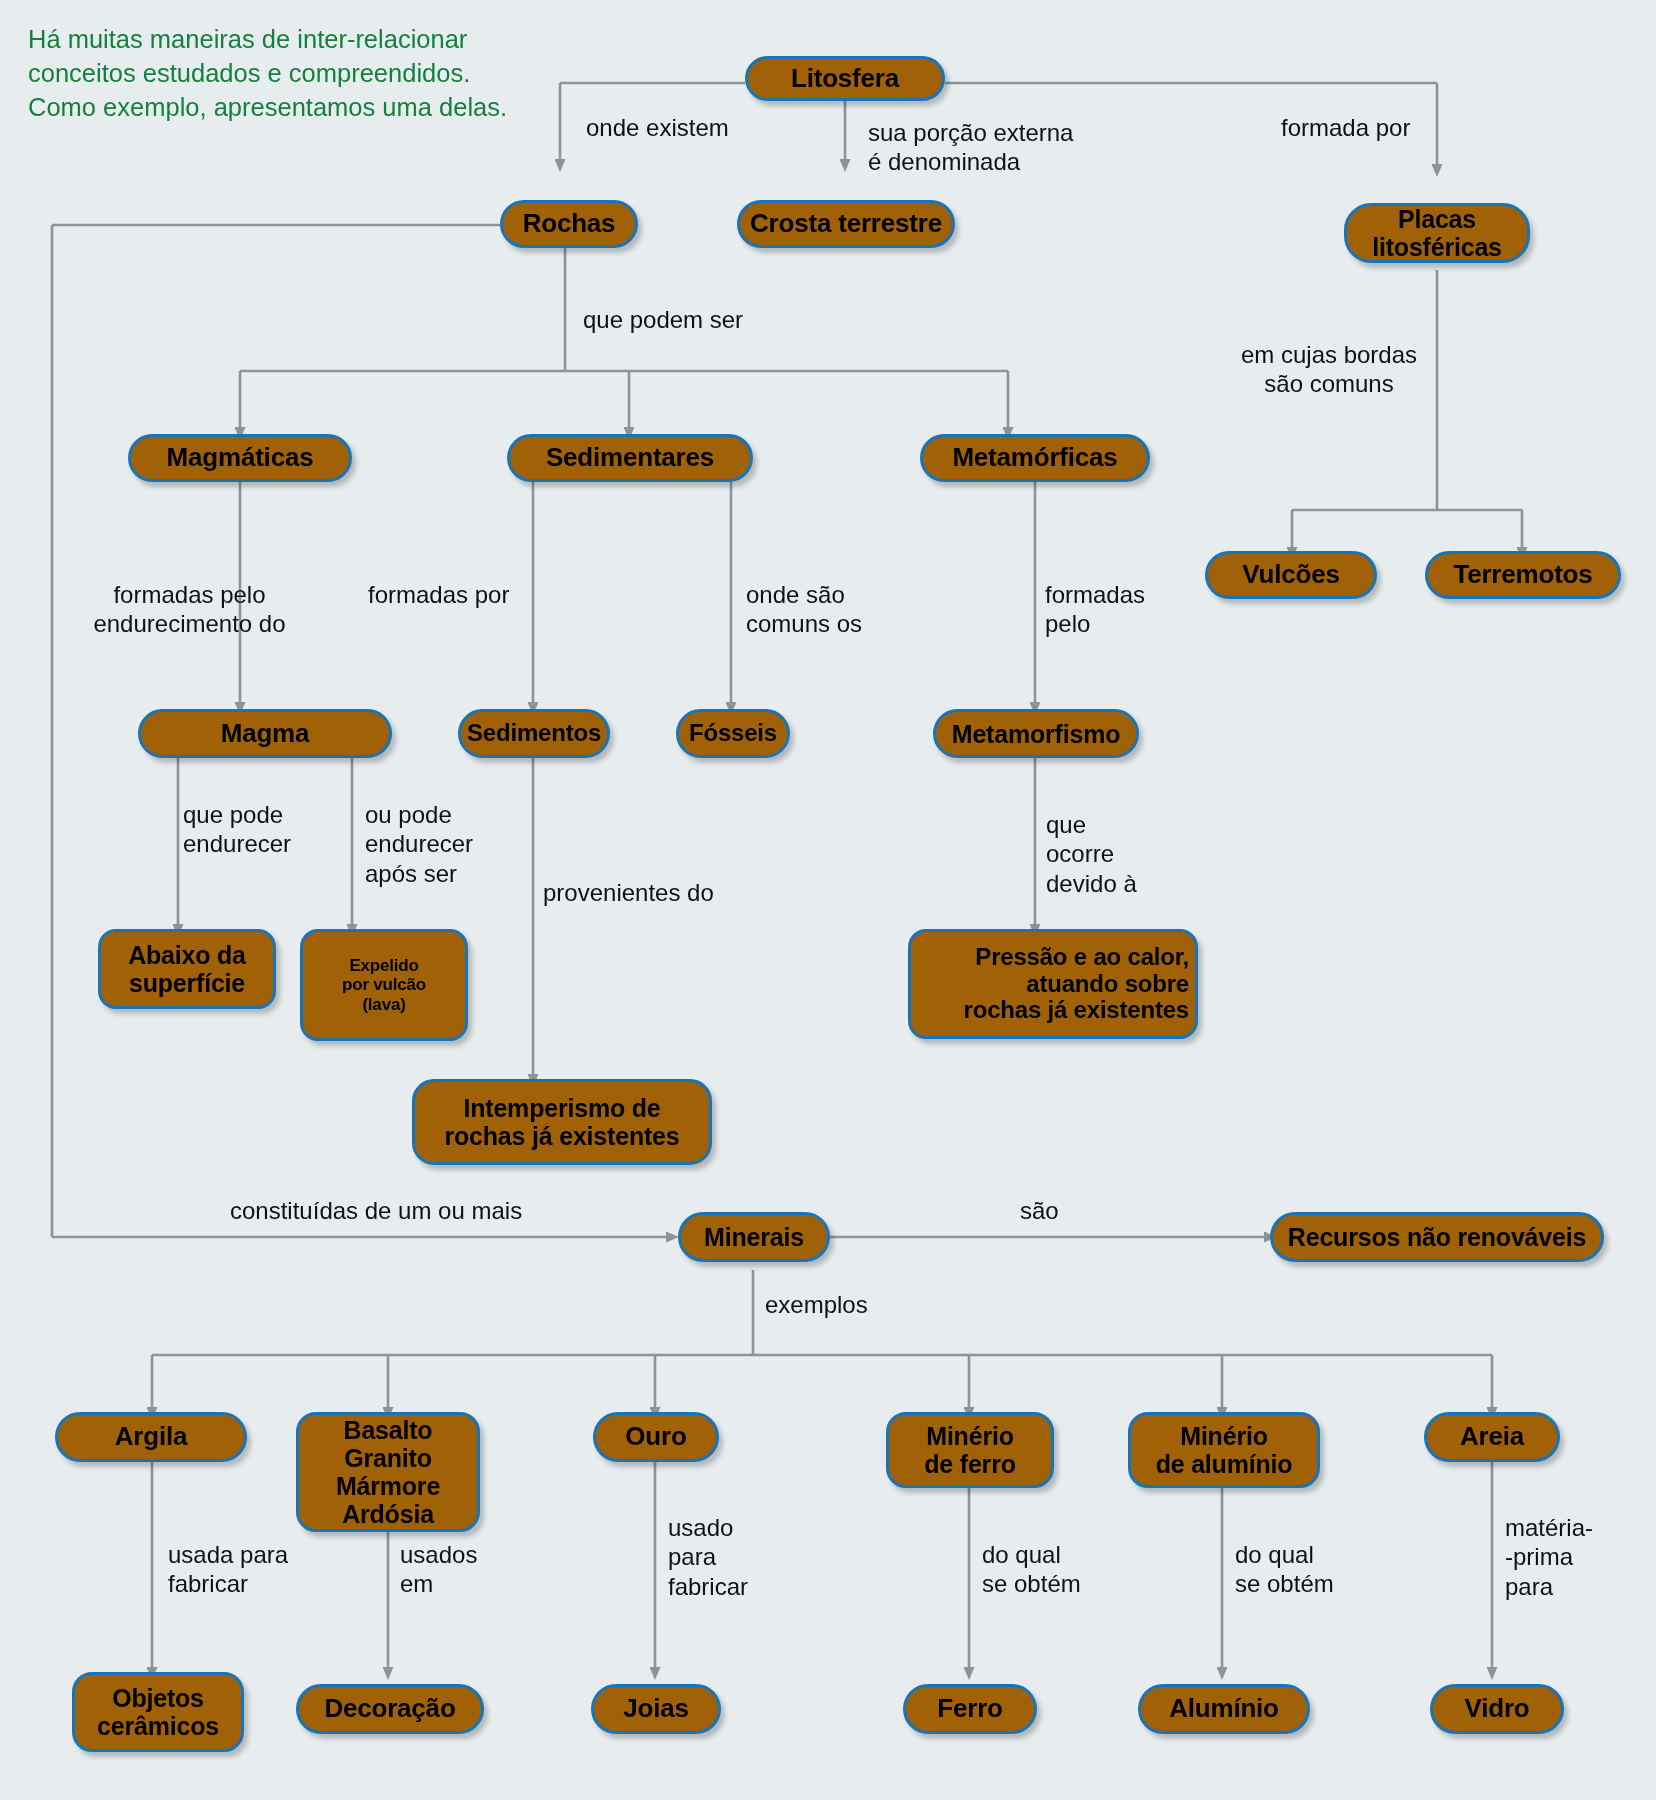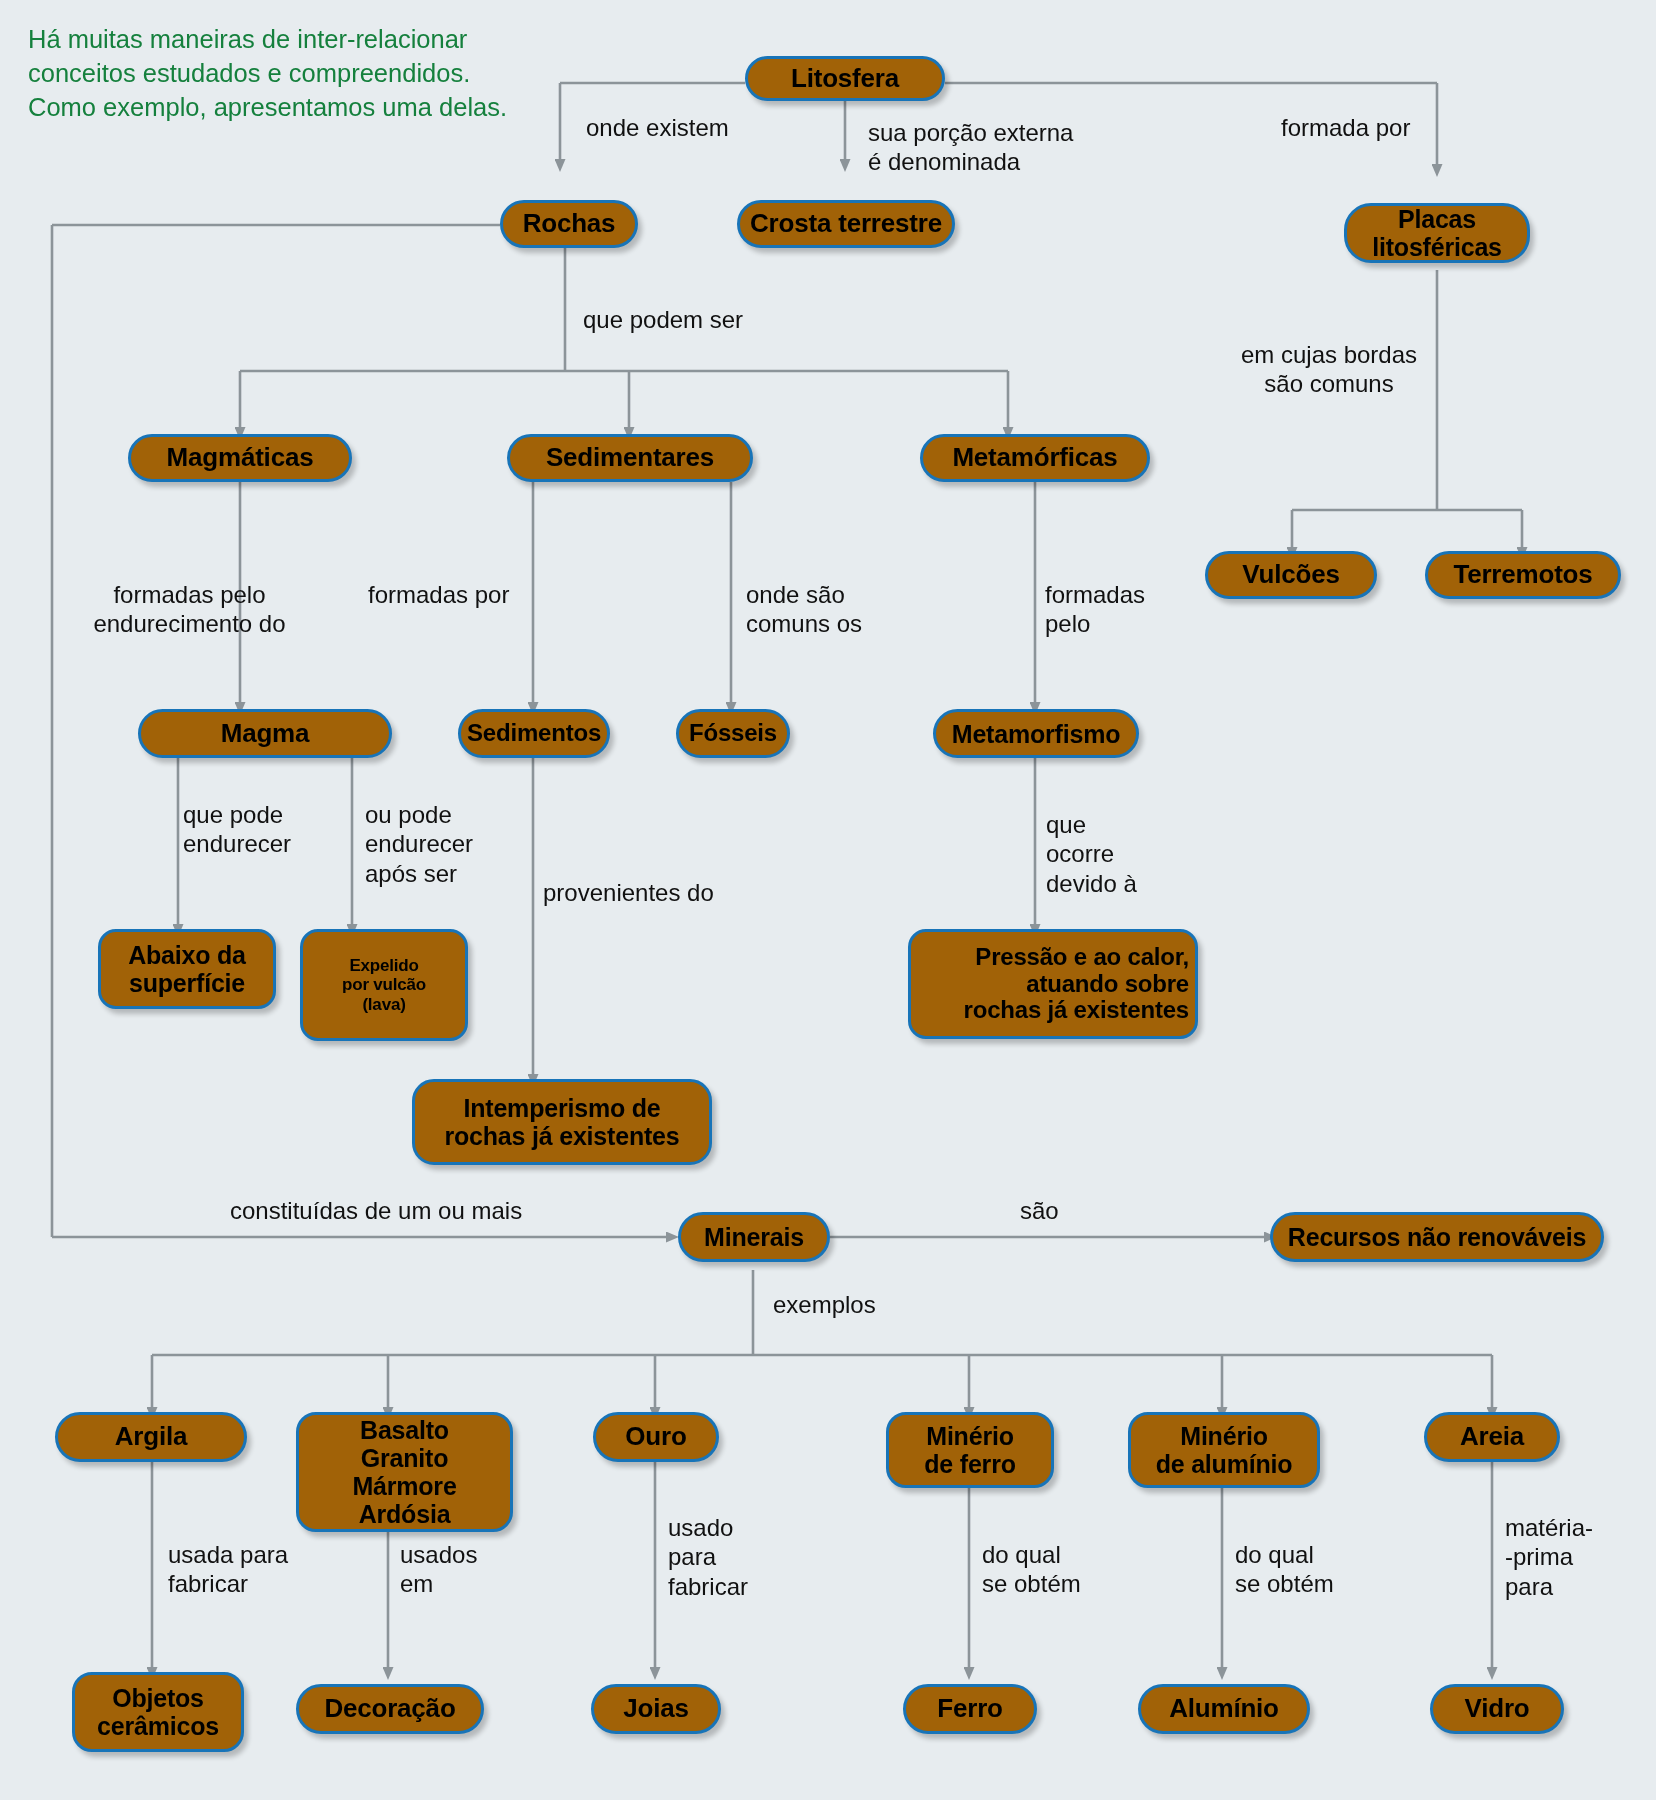--- a/index.html
+++ b/index.html
@@ -211,21 +211,21 @@
     </div>
 
   <div class="node" style="left:1270px;top:1212px;width:334px;height:50px;border-radius:25px;font-size:25px;">
     <span>Recursos não renováveis</span>
     </div>
 
   <div class="node" style="left:55px;top:1412px;width:192px;height:50px;border-radius:25px;font-size:26px;">
     <span>Argila</span>
     </div>
 
-  <div class="node" style="left:296px;top:1412px;width:217px;height:120px;border-radius:20px;font-size:25px;">
+  <div class="node" style="left:296px;top:1412px;width:184px;height:120px;border-radius:20px;font-size:25px;">
     <span>Basalto
 Granito
 Mármore
 Ardósia</span>
     </div>
 
   <div class="node" style="left:593px;top:1412px;width:126px;height:50px;border-radius:25px;font-size:26px;">
     <span>Ouro</span>
     </div>
 
@@ -301,21 +301,21 @@
   <div class="elabel" style="left:543px;top:878px;">provenientes do</div>
 
   <div class="elabel" style="left:1046px;top:810px;">que
 ocorre
 devido à</div>
 
   <div class="elabel" style="left:230px;top:1196px;">constituídas de um ou mais</div>
 
   <div class="elabel" style="left:1020px;top:1196px;">são</div>
 
-  <div class="elabel" style="left:765px;top:1290px;margin-left:8px;">exemplos</div>
+  <div class="elabel" style="left:765px;top:1290px;">exemplos</div>
 
   <div class="elabel" style="left:168px;top:1540px;">usada para
 fabricar</div>
 
   <div class="elabel" style="left:400px;top:1540px;">usados
 em</div>
 
   <div class="elabel" style="left:668px;top:1513px;">usado
 para
 fabricar</div>

